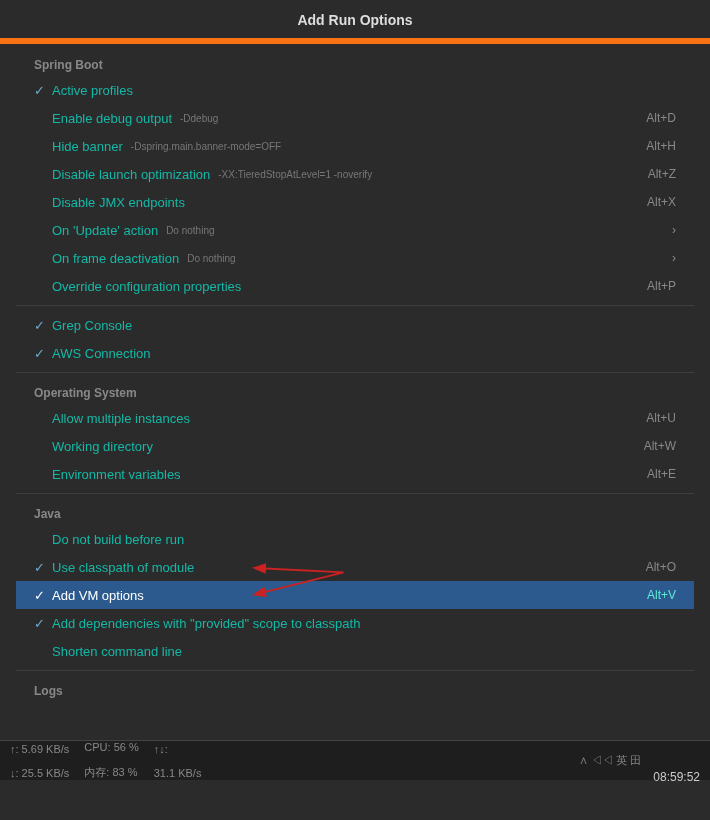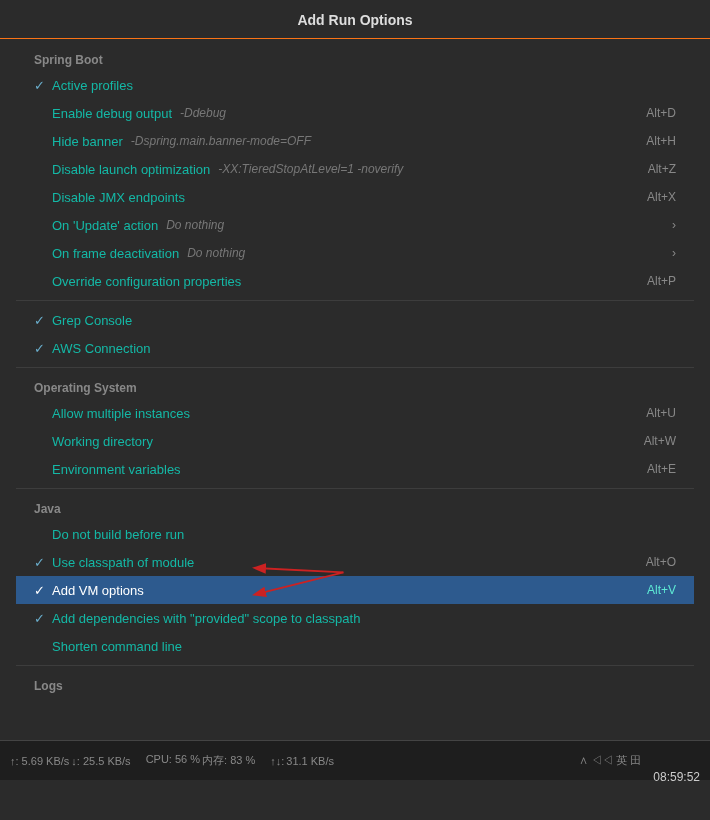--- a/index.html
+++ b/index.html
@@ -21,21 +21,21 @@
       display: flex;
       flex-direction: column;
     }
 
     .dialog-title {
       text-align: center;
       color: #ddd;
       font-size: 14px;
       font-weight: 600;
       padding: 12px 0 10px 0;
-      border-bottom: 1px solid #f97316;
+      border-bottom: 6px solid #f97316;
     }
 
     .content {
       flex: 1;
       overflow-y: auto;
       padding: 6px 16px;
     }
 
     .section-label {
       color: #888;
@@ -84,22 +84,21 @@
     .item-label-text {
       color: #14b8a6;
     }
 
     .menu-item.active .item-label-text {
       color: #fff;
     }
 
     .item-sub-text {
       color: #777;
-      font-size: 12px;
-      font-style: italic;
+      font-size: 10px;
     }
 
     .item-shortcut {
       color: #888;
       font-size: 12px;
       margin-left: auto;
       flex-shrink: 0;
     }
 
     .item-arrow {
@@ -134,22 +133,22 @@
       align-items: center;
       padding: 0 10px;
       gap: 15px;
       font-size: 11px;
       color: #888;
       border-top: 1px solid #444;
     }
 
     .status-section {
       display: flex;
-      flex-direction: row;
-      gap: 2px;
+      flex-direction: column;
+      gap: 12px;
     }
 
     .status-right {
       margin-left: auto;
       display: flex;
       align-items: center;
       gap: 12px;
     }
 
     

